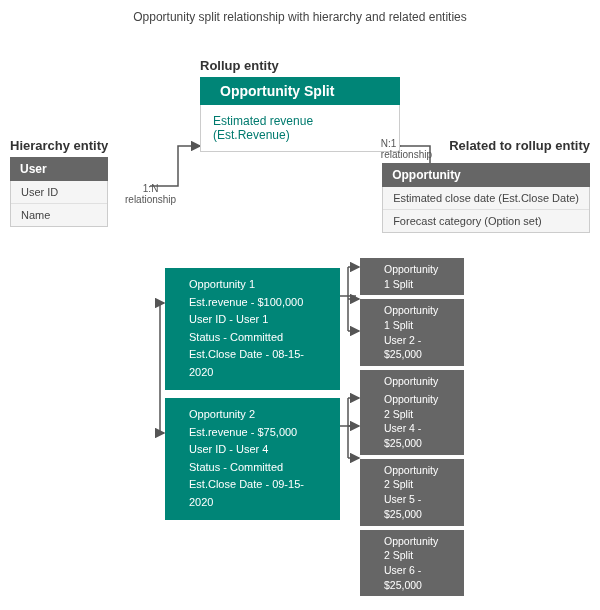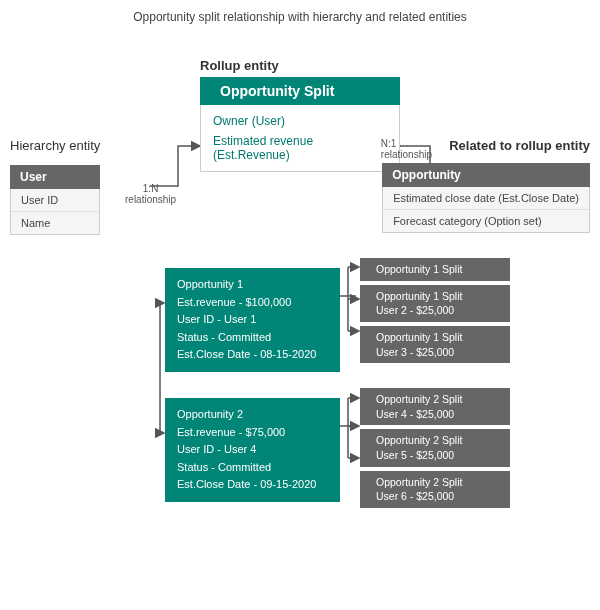--- a/index.html
+++ b/index.html
@@ -42,23 +42,23 @@
       border-top: none;
       width: 200px;
       padding: 6px 12px;
     }
     .rollup-fields div {
       padding: 3px 0;
       color: #007a6e;
       font-size: 12px;
     }
     .section-label {
-      font-weight: normal;
+      font-weight: bold;
       font-size: 13px;
-      margin-bottom: 12px;
+      margin-bottom: 4px;
     }
     .entity-box-header {
       background: #666;
       color: #fff;
       font-weight: bold;
       padding: 5px 10px;
       font-size: 12px;
     }
     .entity-box-fields {
       background: #f5f5f5;
@@ -77,32 +77,32 @@
     }
     .related-label {
       font-weight: bold;
       font-size: 13px;
       margin-bottom: 10px;
       text-align: right;
     }
     .opp-card {
       background: #008577;
       color: #fff;
-      padding: 8px 12px;
+      padding: 8px 24px;
       width: 175px;
       font-size: 11px;
       line-height: 1.6;
     }
     .split-card {
       background: #666;
       color: #fff;
-      padding: 4px 16px;
+      padding: 4px 24px;
       font-size: 10.5px;
       line-height: 1.4;
-      width: 150px;
+      width: 104px;
     }
 
     
     .diagram-container {
       position: relative;
       width: 580px;
     }
     .diagram-svg {
       position: absolute;
       top: 0; left: 0;
@@ -196,21 +196,20 @@
 
       <polyline points="140,148 168,148 168,108 190,108" fill="none" stroke="#555" stroke-width="1.5" marker-end="url(#arrow-right)"></polyline>
 
       <polyline points="395,138 420,138 420,108 390,108" fill="none" stroke="#555" stroke-width="1.5" marker-end="url(#arrow-left)"></polyline>
     </svg>
 
     <div class="rollup-entity">
       <div class="rollup-label">Rollup entity</div>
       <div class="rollup-box">Opportunity Split</div>
       <div class="rollup-fields">
-        <div>Owner (User)</div>
         <div>Estimated revenue (Est.Revenue)</div>
       </div>
     </div>
 
     <div class="hierarchy-block">
       <div class="section-label">Hierarchy entity</div>
       <div class="entity-box-header">User</div>
       <div class="entity-box-fields">
         <div class="entity-field">User ID</div>
         <div class="entity-field">Name</div>

